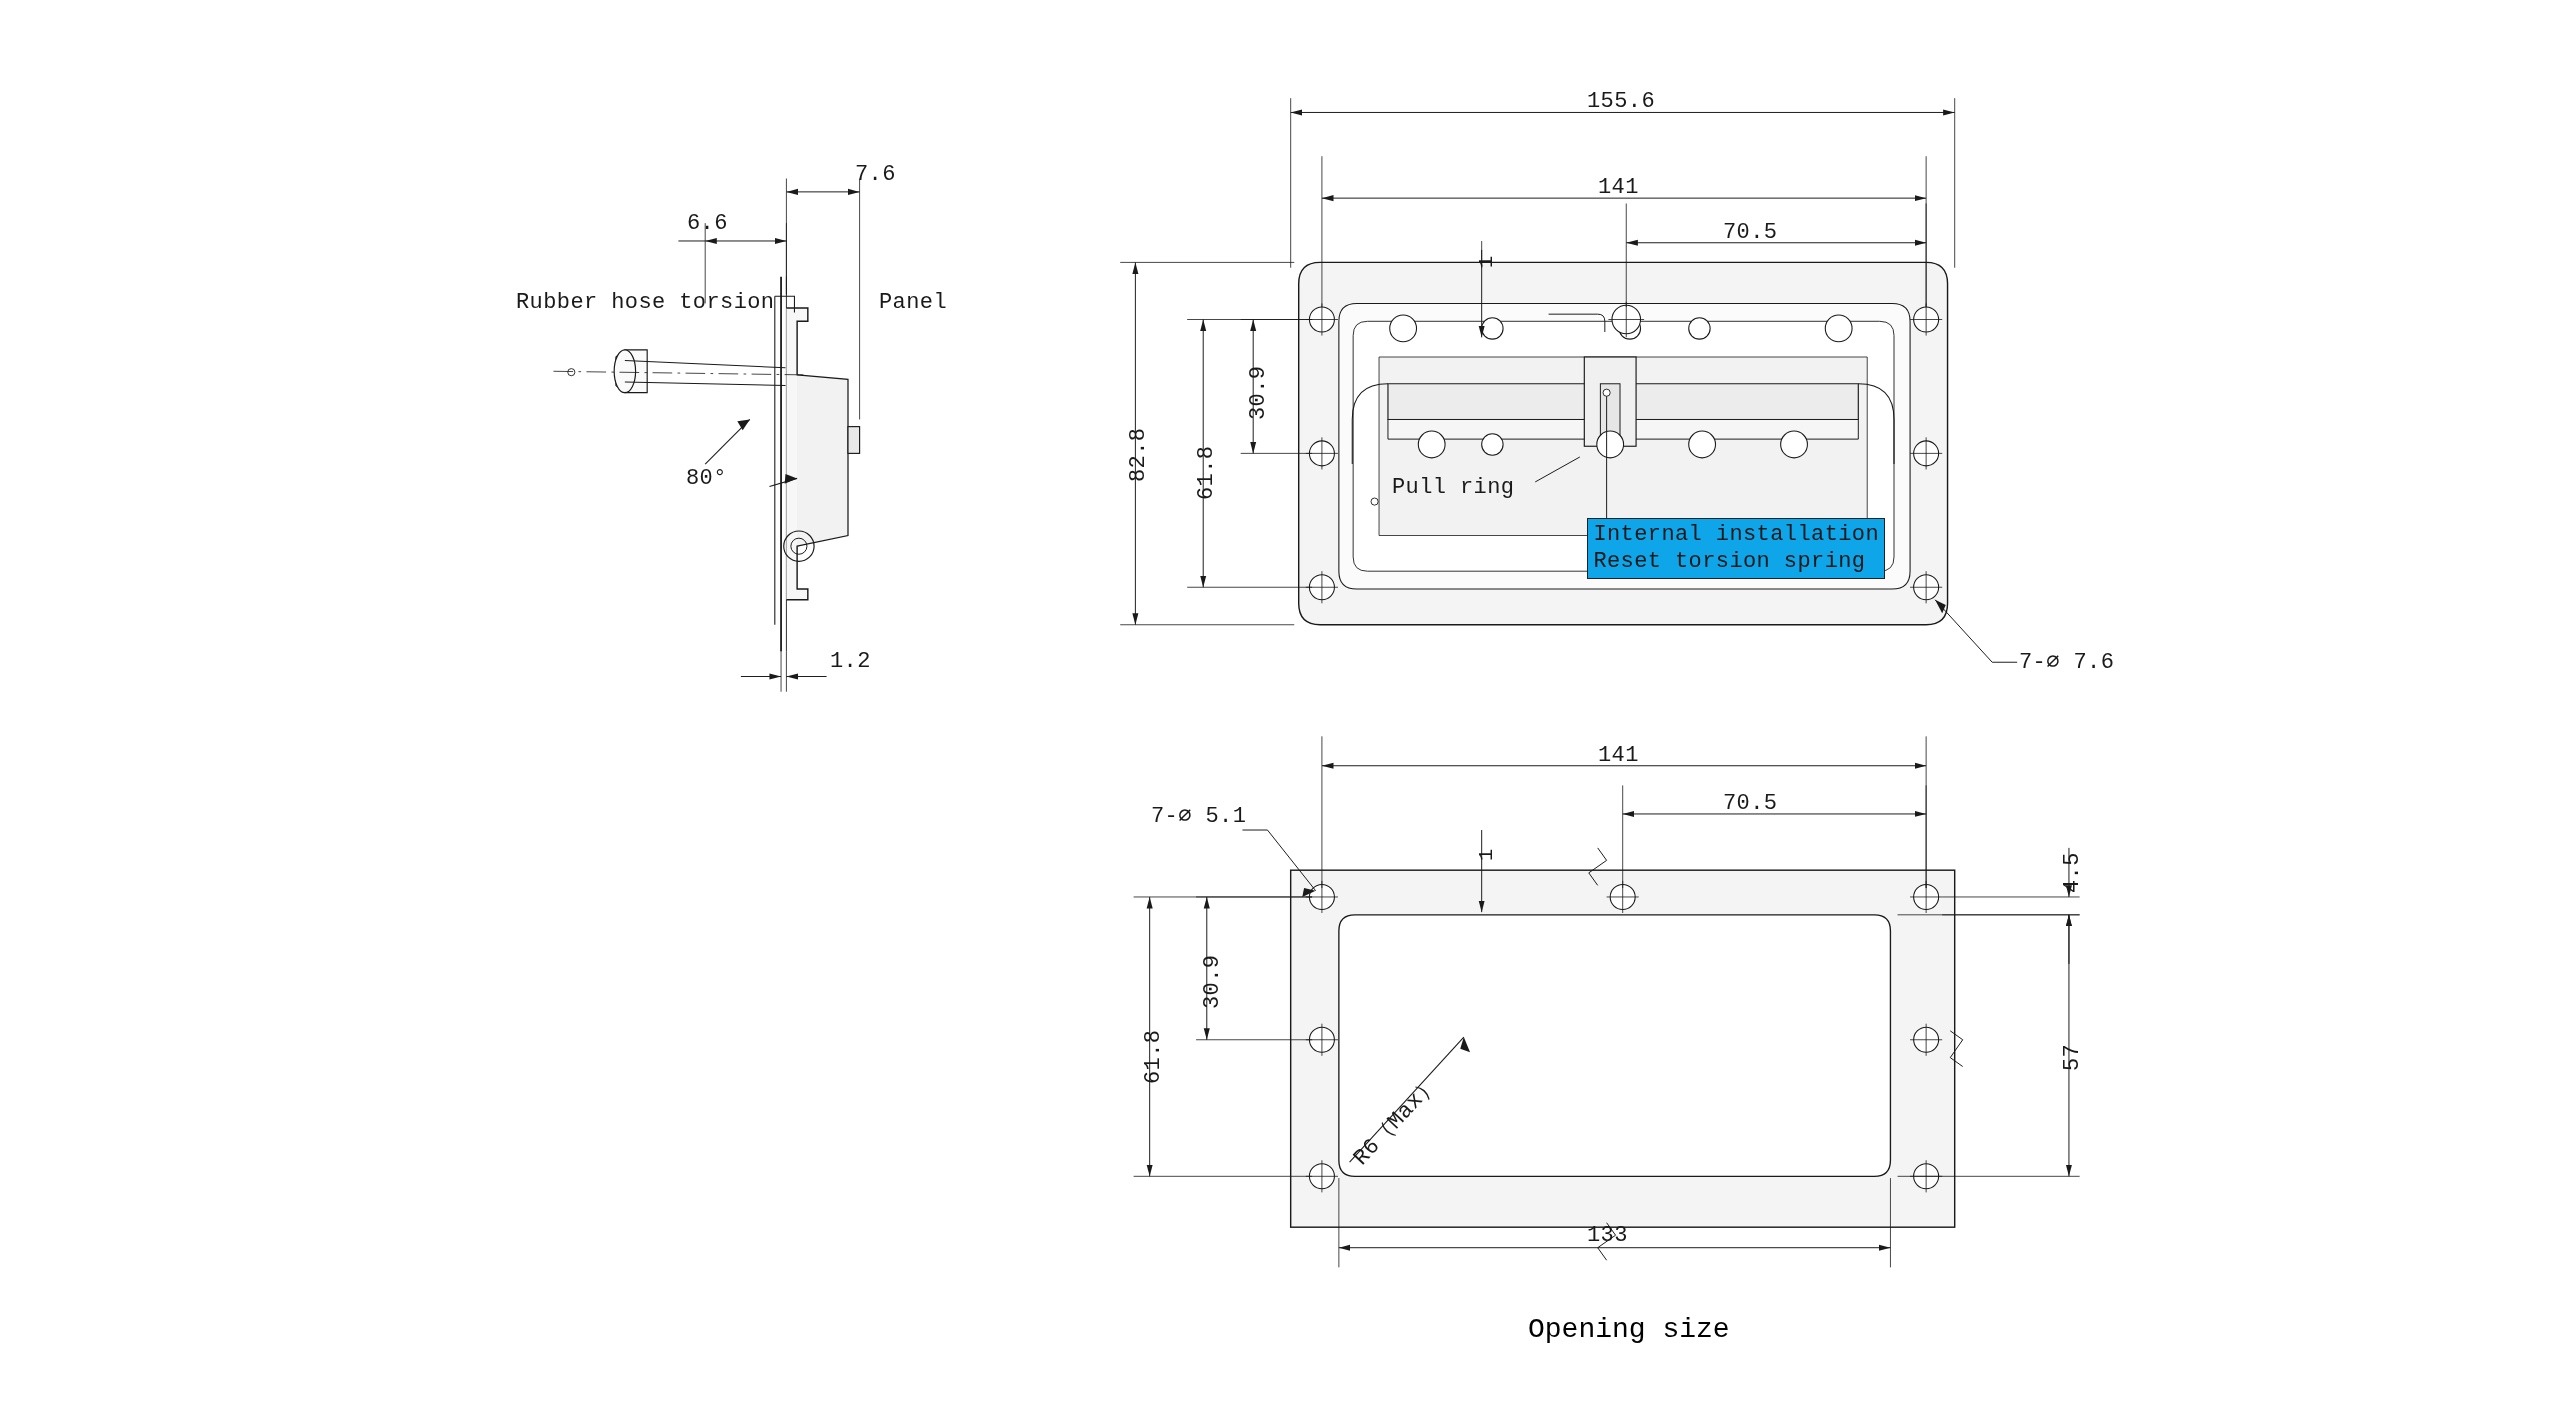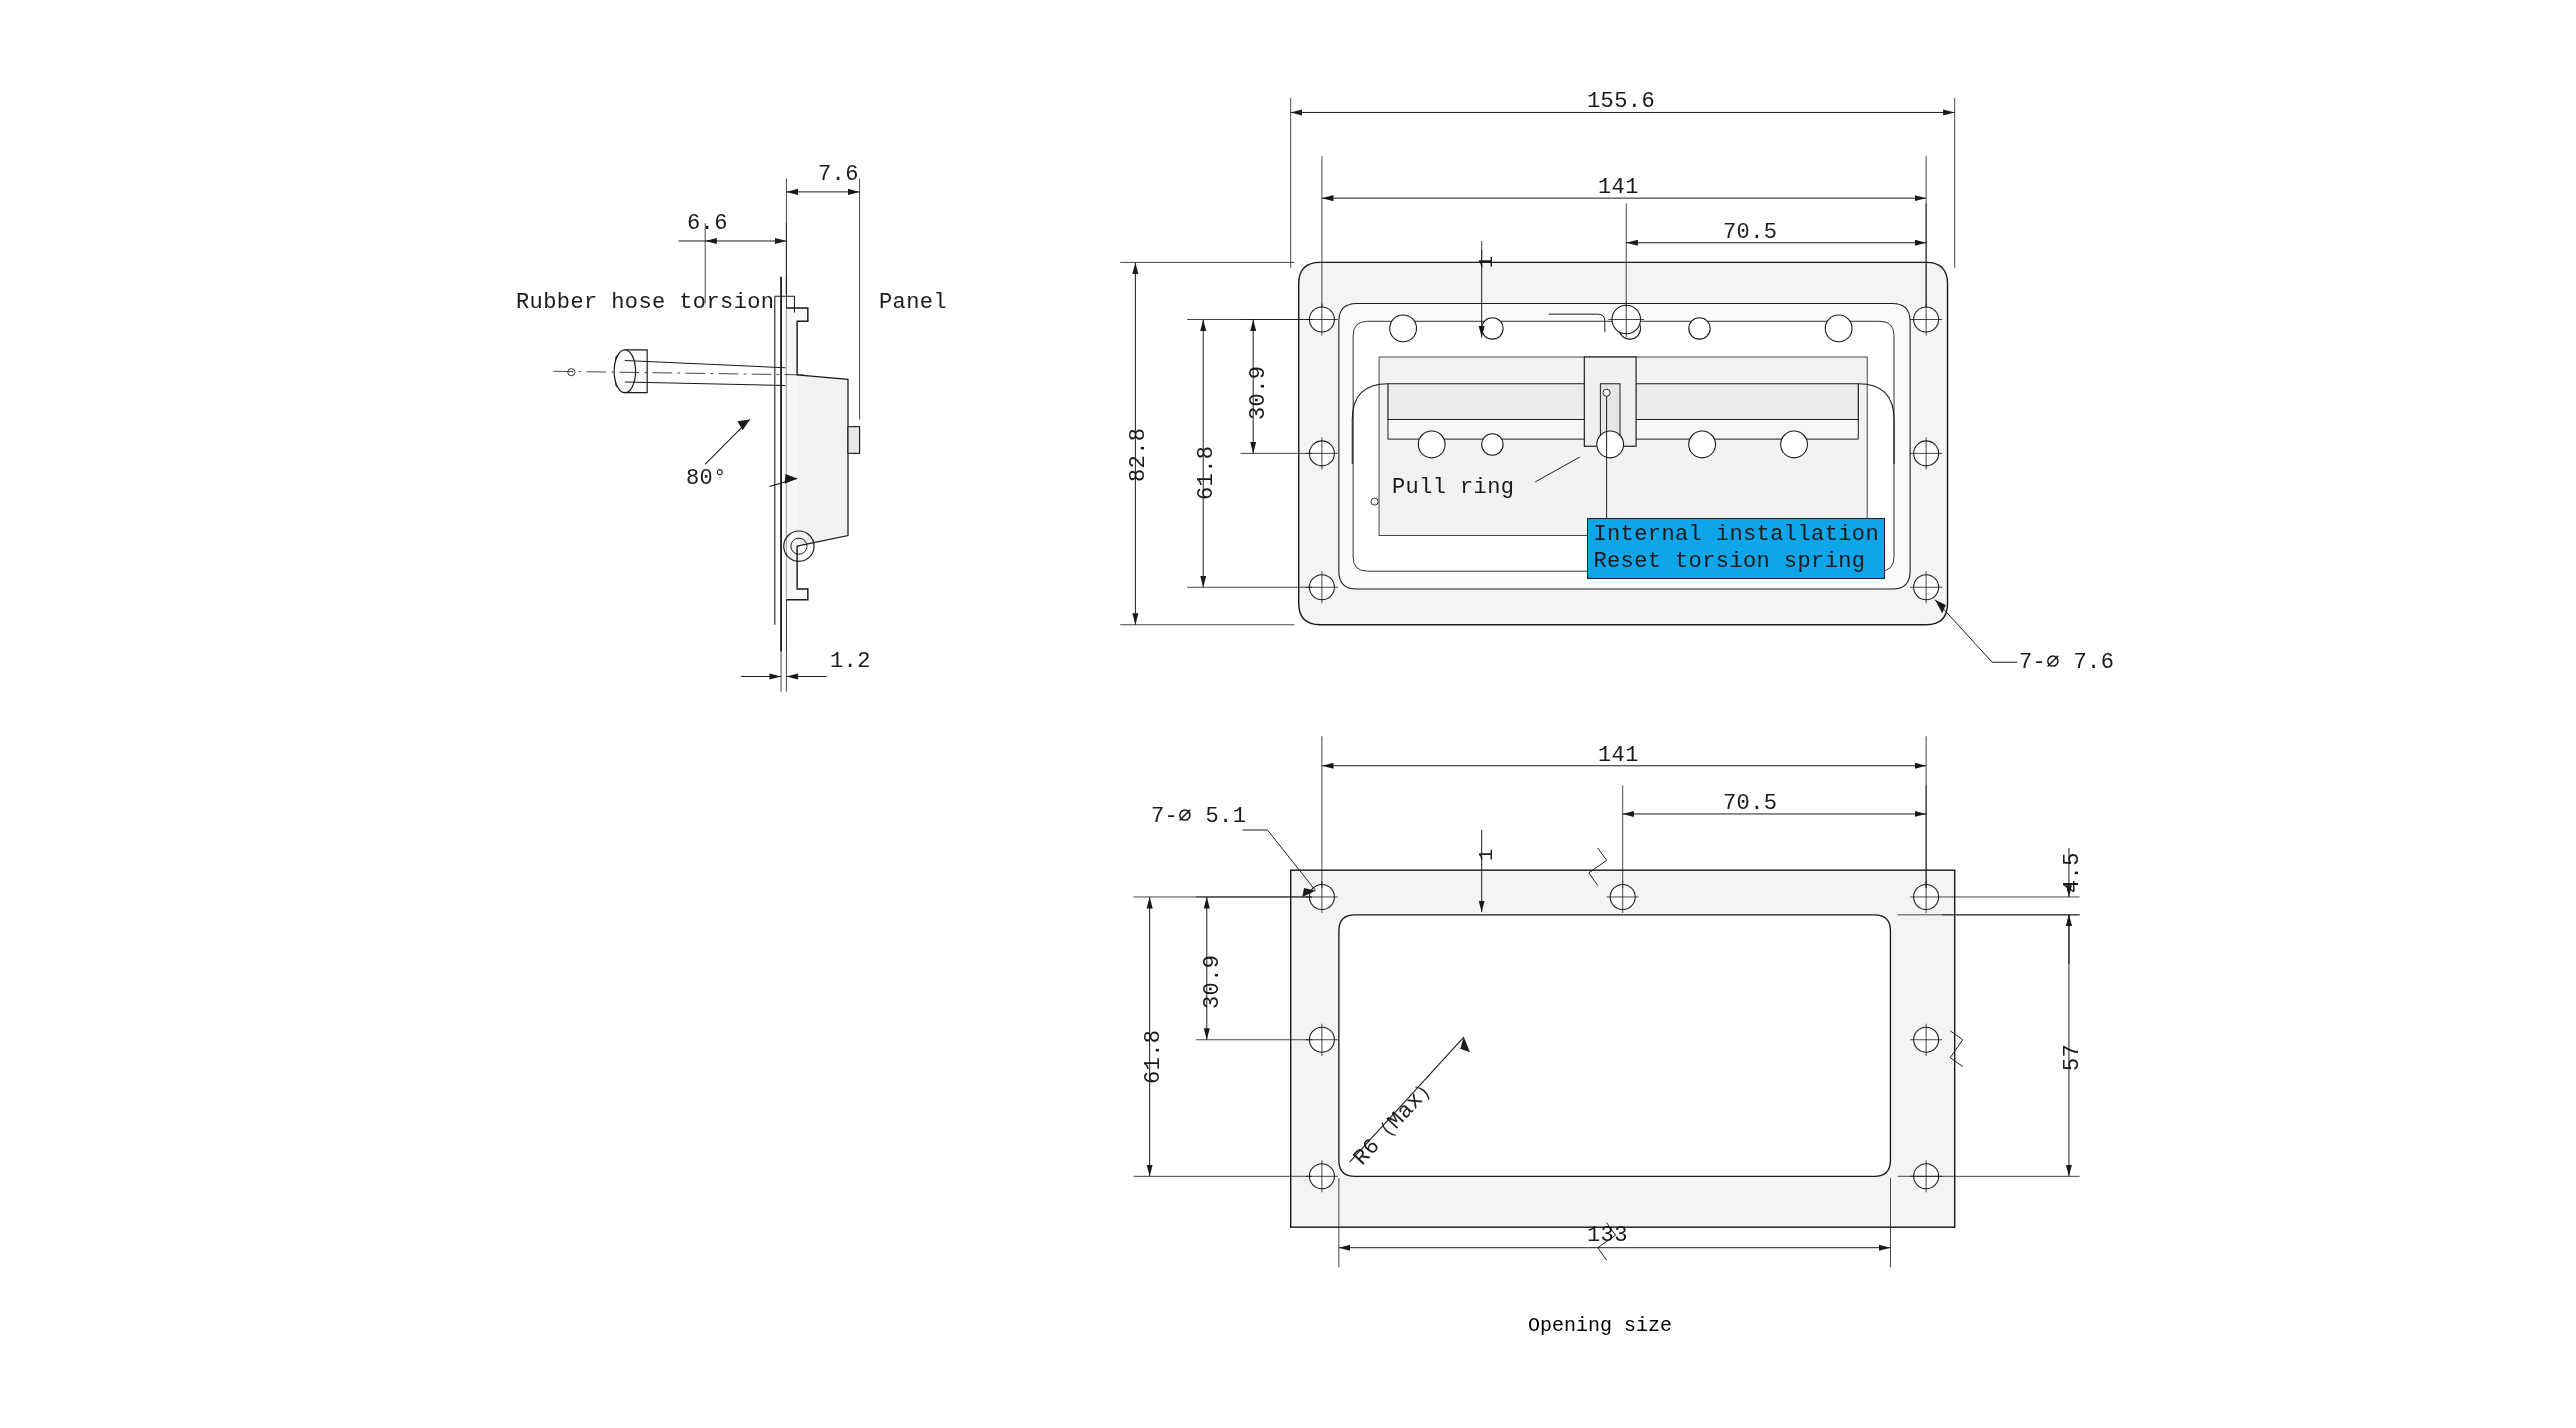--- a/index.html
+++ b/index.html
@@ -38,21 +38,21 @@
   .lbl.sm { font-size: 20.5px; }
   .lbl.rot90 { transform-origin: left top; transform: rotate(-90deg); }
   .boxed {
     border: 0.9px solid #222;
     background: #0ea5e9;
     padding: 1.8px 5.4px 2.7px 5.4px;
     line-height: 1.25;
   }
   .caption {
     font-family: "Liberation Mono", monospace;
-    font-size: 20px;
+    font-size: 28px;
   }
 </style>
 </head>
 <body>
 
 <div id="sheet">
 
   <svg class="drawing" viewBox="0 0 2886 1600">
     <defs>
       <marker id="arrL" markerWidth="14" markerHeight="10" refX="13" refY="5" orient="auto" markerUnits="userSpaceOnUse">
@@ -282,21 +282,21 @@
         <line x1="2126" y1="1318" x2="2330" y2="1318" stroke-width="0.9"></line>
         <line x1="2318" y1="1025" x2="2318" y2="1318" stroke-width="1.1" marker-start="url(#arrR)" marker-end="url(#arrL)"></line>
 
         <line x1="1500" y1="1320" x2="1500" y2="1420" stroke-width="0.9"></line>
         <line x1="2118" y1="1320" x2="2118" y2="1420" stroke-width="0.9"></line>
         <line x1="1500" y1="1398" x2="2118" y2="1398" stroke-width="1.1" marker-start="url(#arrR)" marker-end="url(#arrL)"></line>
       </g>
     </g>
   </svg>
 
-  <div class="lbl" style="left:818px; top:162px;">7.6</div>
+  <div class="lbl" style="left:855px; top:162px;">7.6</div>
   <div class="lbl" style="left:687px; top:211px;">6.6</div>
   <div class="lbl" style="left:830px; top:649px;">1.2</div>
   <div class="lbl" style="left:516px; top:290px;">Rubber hose torsion</div>
   <div class="lbl" style="left:855px; top:290px;margin-left:24px;">Panel</div>
   <div class="lbl" style="left:686px; top:466px;">80°</div>
 
   <div class="lbl" style="left:1587px; top:89px;">155.6</div>
   <div class="lbl" style="left:1598px; top:175px;">141</div>
   <div class="lbl" style="left:1723px; top:220px;">70.5</div>
   <div class="lbl rot90" style="left:1126px; top:482px;">82.8</div>

